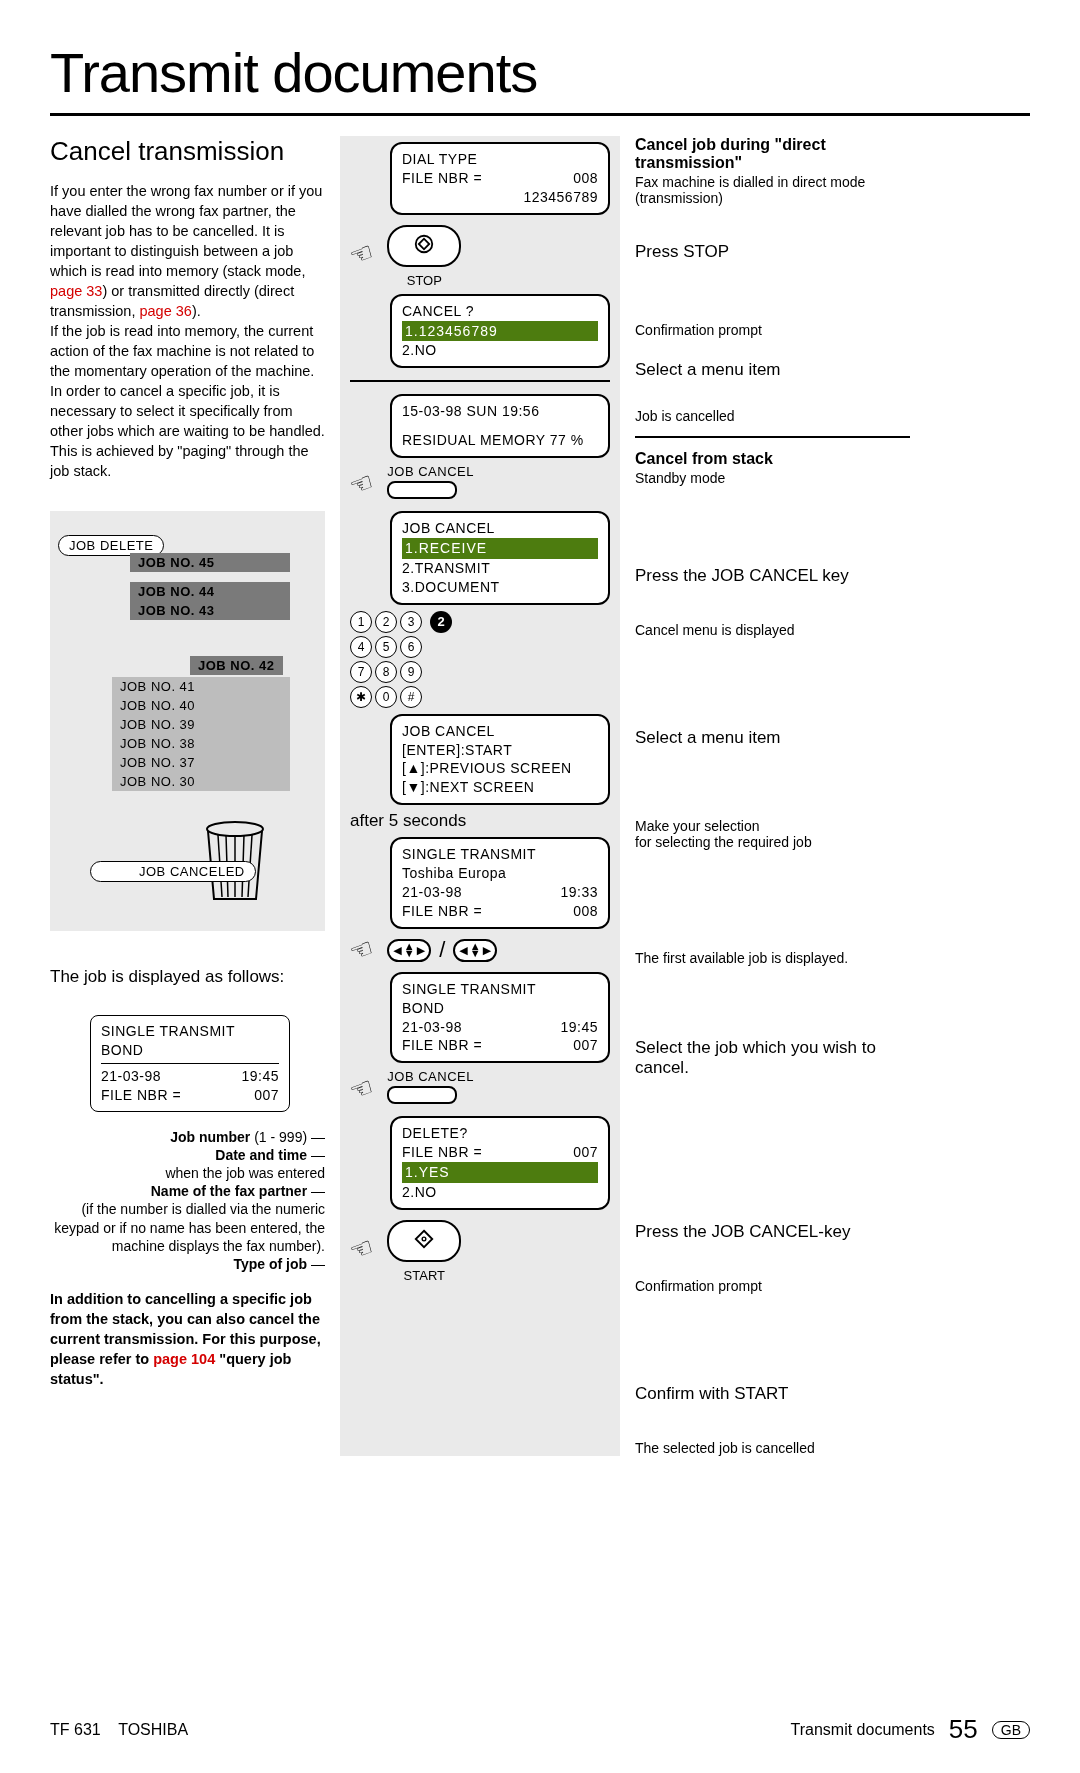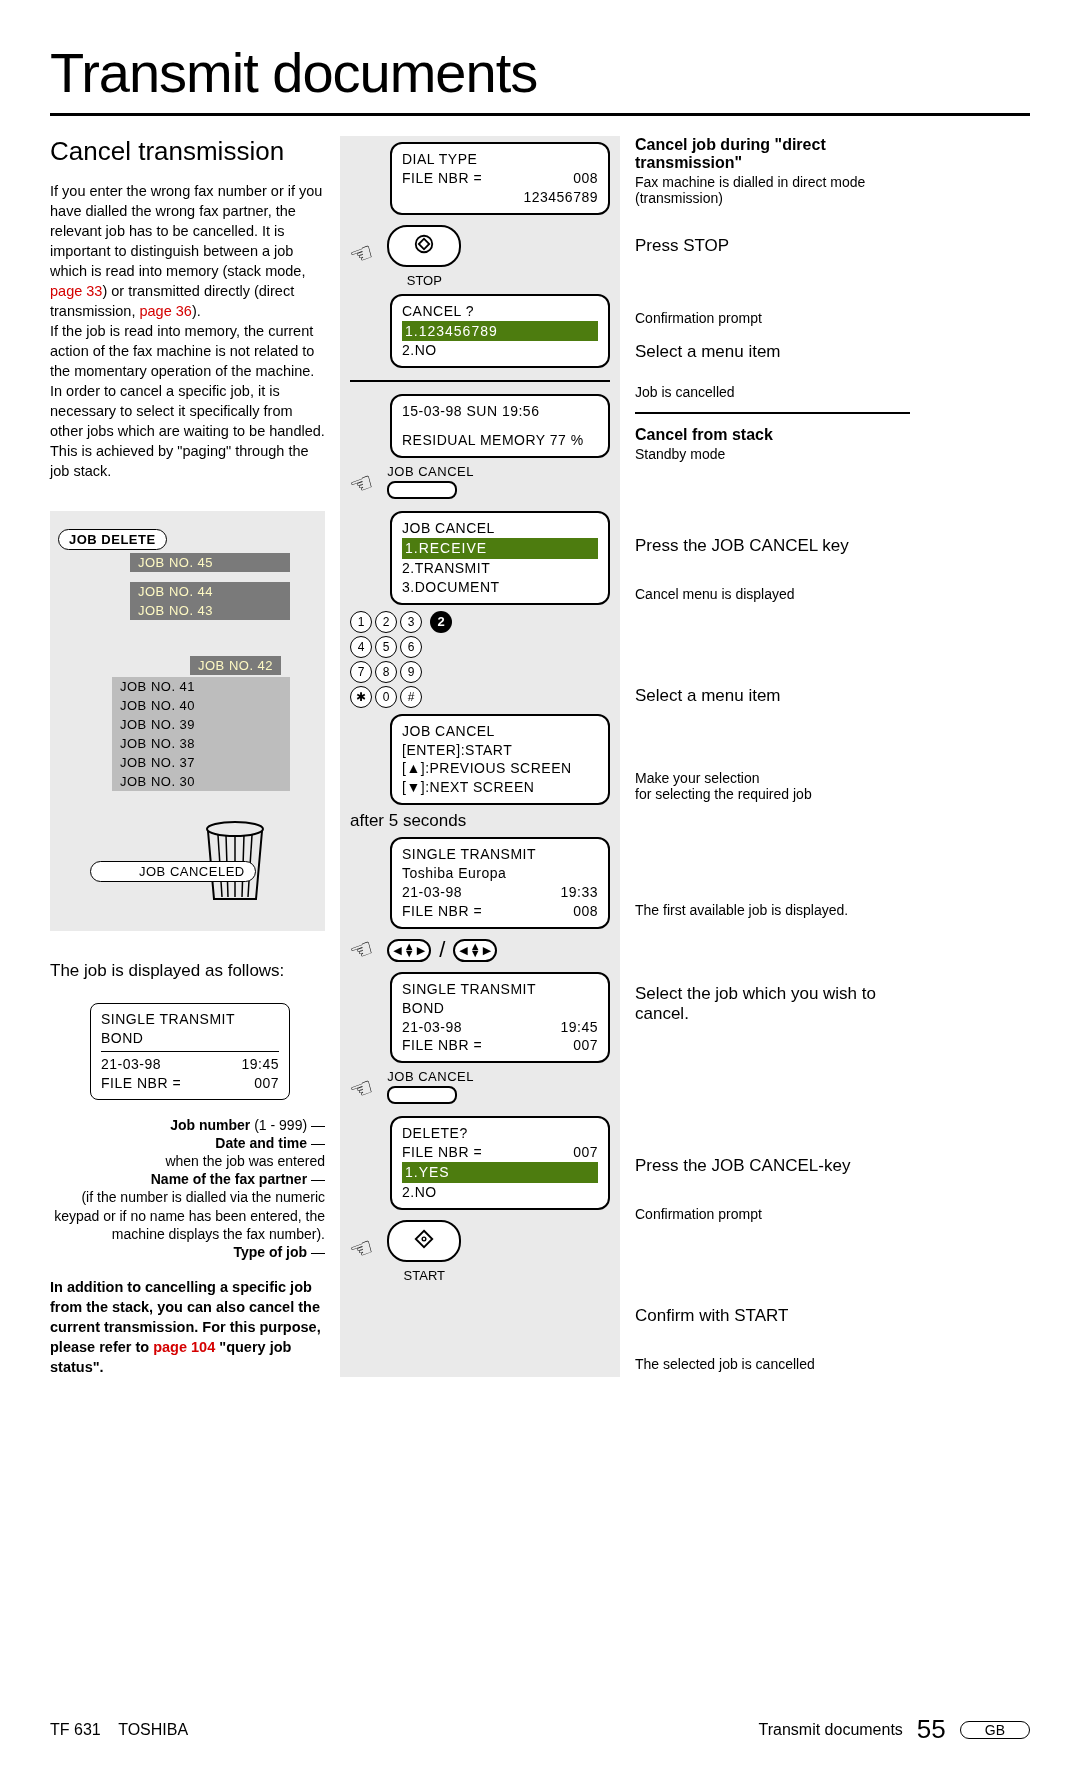--- a/index.html
+++ b/index.html
@@ -20,21 +20,21 @@
   .title-rule { border: none; border-top: 3px solid #000; margin-bottom: 20px; }
   .cols { display: flex; gap: 0; }
   .col-left { width: 290px; padding-right: 15px; }
   .col-mid { width: 280px; background: #eaeaea; padding: 0 10px; }
   .col-right { width: 290px; padding-left: 15px; }
   .sect-heading { font-size: 26px; font-weight: 400; margin-bottom: 14px; }
   .body-text { font-size: 14.5px; line-height: 1.38; }
   .red { color: #d40000; }
   .b { font-weight: 700; }
   .sub-head { font-size: 16px; font-weight: 700; margin-bottom: 2px; }
-  .instr { font-size: 17px; margin: 6px 0; }
+  .instr { font-size: 17px; margin: 12px 0; }
   .note { font-size: 14px; }
   .divider { border: none; border-top: 2px solid #000; margin: 12px 0; }
   .gap { height: 10px; }
   .gap-lg { height: 24px; }
   .gap-md { height: 16px; }
 
   
   .lcd {
     border: 2px solid #000;
     border-radius: 12px;
@@ -100,31 +100,31 @@
   .navpad .tri { font-size:11px; }
   .navpad .col { display:flex; flex-direction:column; line-height:0.7; }
 
   
   .diag { background:#eaeaea; padding: 8px; margin-top: 30px; font-size:13px; position:relative; height: 420px;}
   .pill {
     border:1.5px solid #000; border-radius: 12px; background:#fff;
     padding: 2px 10px; font-size:13px; display:inline-block; letter-spacing:0.5px;
   }
   .file-row { background:#bdbdbd; color:#000; padding:2px 8px; font-size:13px; letter-spacing:0.5px; }
-  .file-row.dark { background:#7a7a7a; color:#fef9c3; }
+  .file-row.dark { background:#7a7a7a; color:#000000;font-weight:bold; }
   .file-row.gap-above { margin-top:10px; }
   .file-stack { position:absolute; left: 80px; top: 42px; width: 160px; }
   .file-stack2 { position:absolute; left: 62px; top: 166px; width: 178px; }
   .file-stack-inset { position:absolute; left: 140px; top: 145px; }
   .trash {
     position:absolute; left: 150px; top: 310px;
     width: 70px; height: 80px;
   }
   .trash svg { width:100%; height:100%; }
-  .diag .pill.top { position:absolute; left:8px; top:18px;font-weight:bold; }
+  .diag .pill.top { position:absolute; left:8px; top:24px; }
   .diag .pill.bot { position:absolute; left:40px; top:350px;padding-left:48px; }
 
   
   .jobbox {
     border:1.5px solid #000; border-radius:8px; background:#fff;
     padding: 6px 10px; font-size:14px; width: 200px; margin: 6px 0 6px 40px;
     line-height:1.35; letter-spacing:0.5px;
   }
   .jobbox .row { display:flex; justify-content:space-between; }
   .jobbox-sep { border-top:1px solid #000; margin:3px 0; }
@@ -133,21 +133,21 @@
   .annot .b { font-weight:700; }
 
   
   .footer {
     position:absolute; bottom:28px; left:50px; right:50px;
     display:flex; justify-content:space-between; align-items:center;
     font-size:16px;
     gap:16px;
   }
   .footer .pg { font-size:26px; font-weight:400; }
-  .footer .gb { border:1.5px solid #000; border-radius:10px; padding:0 24px; font-size:14px; }
+  .footer .gb { border:1.5px solid #000; border-radius:10px; padding:0 8px; font-size:14px; }
 
   .stop-icon {
     width:22px; height:22px; display:inline-block;
   }
   .start-icon { width:22px; height:22px; display:inline-block; }
 </style>
 </head>
 <body>
 
 <div class="title">Transmit documents</div>

